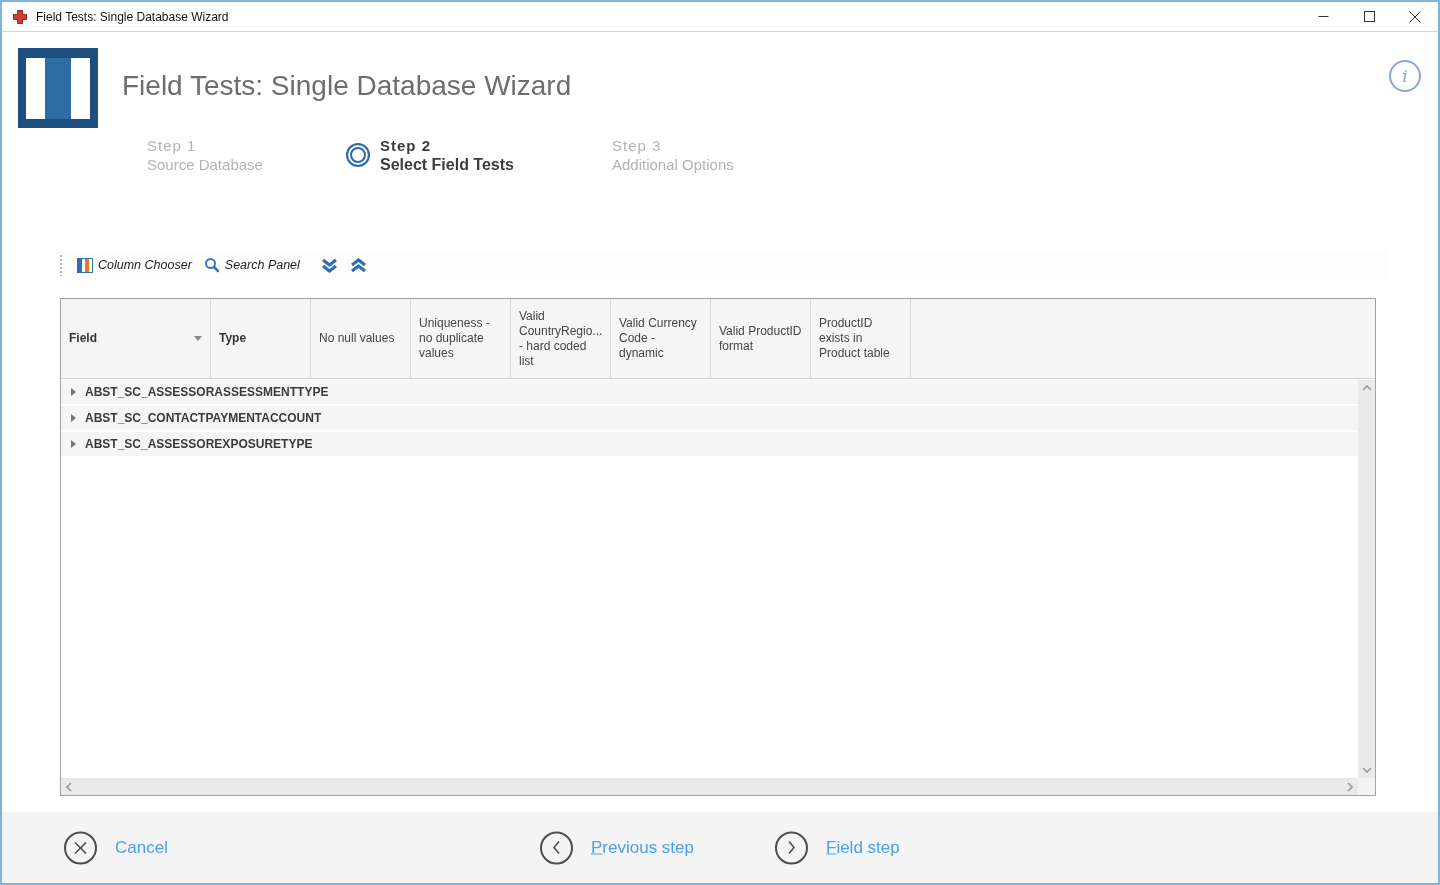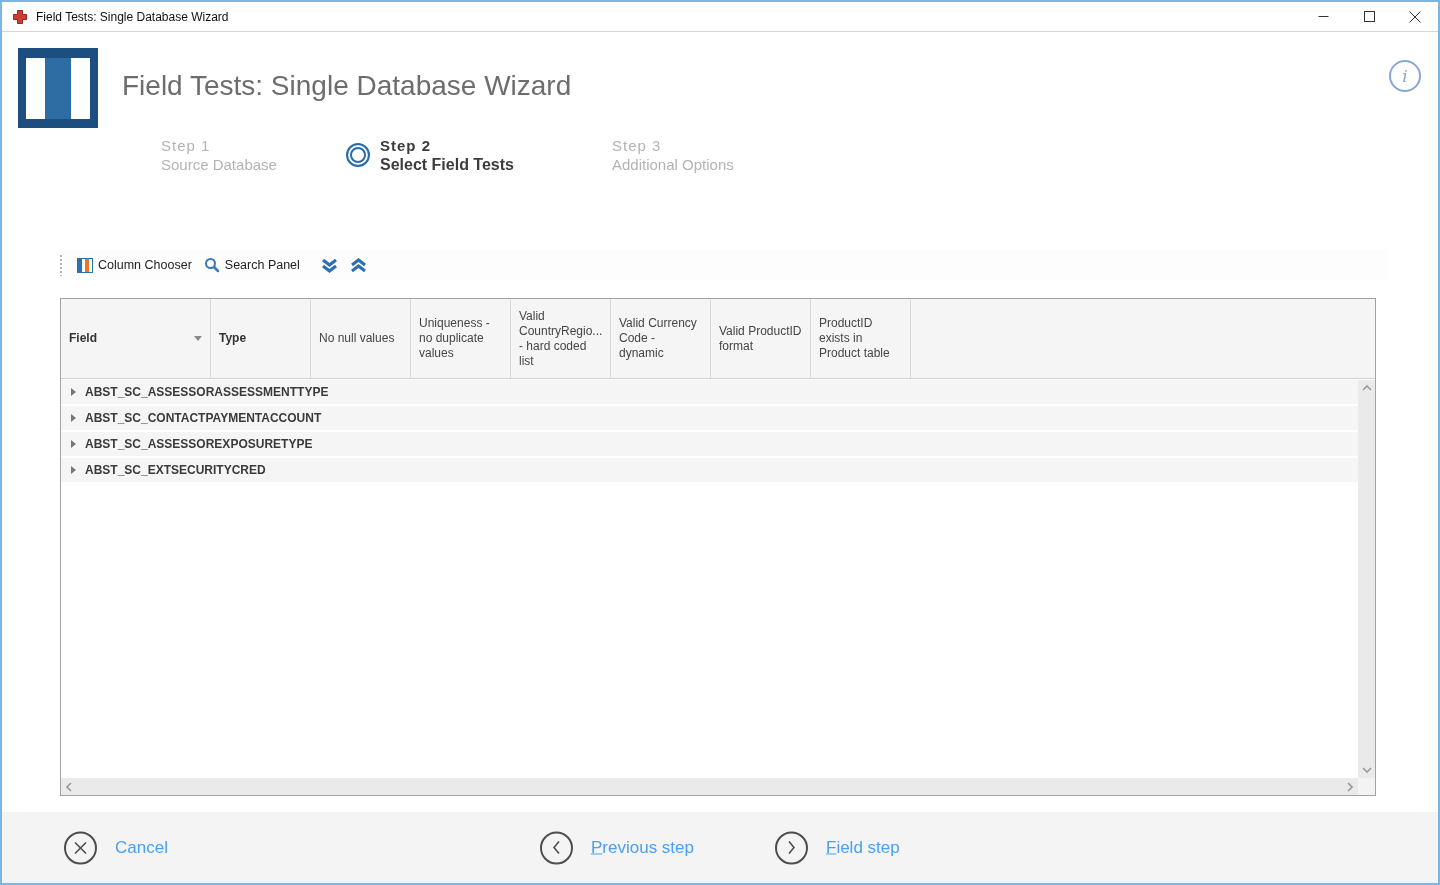--- a/index.html
+++ b/index.html
@@ -38,21 +38,21 @@
     position:absolute; left:1387px; top:58px; width:32px; height:32px;
     border:2px solid #87a6d6; border-radius:50%;
     display:flex; align-items:center; justify-content:center;
     color:#87a6d6; font-family:"DejaVu Serif", serif; font-style:italic;
     font-size:17px; cursor:pointer; background:#fff;
   }
 
   
   .step { position:absolute; top:134px; font-size:15px; line-height:19px; color:#b3b3b3; }
   .step .s-num { letter-spacing:1px; }
-  .step-1 { left:159px; }
+  .step-1 { left:145px; }
   .step-3 { left:610px; }
   .step-2-circle {
     position:absolute; left:344px; top:141px; width:24px; height:24px;
     border:2px solid #2a6cab; border-radius:50%;
     box-shadow: inset 0 0 0 2px #fff, inset 0 0 0 4px #2a6cab;
     background:#fff;
   }
   .step-2 { left:378px; color:#3c3c3c; font-weight:bold; }
   .step-2 .s-label { font-size:16px; }
 
@@ -61,21 +61,21 @@
     position:absolute; left:55px; top:248px; width:1331px; height:30px;
     background:#fdfdfd; display:flex; align-items:center;
   }
   .grip {
     width:4px; height:22px; margin-left:2px; margin-right:8px;
     background-image:radial-gradient(#b5b5b5 1px, rgba(0,0,0,0) 1.3px);
     background-size:4px 4px;
   }
   .tool-btn {
     display:flex; align-items:center; gap:5px; padding:3px 6px;
-    font-size:12.5px; color:#1e1e1e; cursor:pointer; border-radius:2px;
+    font-size:12.5px; color:#1e1e1e; cursor:pointer; border-radius:2px;font-style:italic;
   }
   .cc-icon { width:16px; height:15px; border:1px solid #2e6fb0; display:flex; background:#fff; }
   .cc-icon i { display:block; height:100%; }
   .chev-btn { margin-left:6px; cursor:pointer; display:flex; align-items:center; padding:2px; }
 
   
   .grid {
     position:absolute; left:58px; top:296px; width:1316px; height:498px;
     border:1px solid #a2a2a2; background:#fff;
   }
@@ -263,24 +263,20 @@
           <span>ABST_SC_ASSESSORASSESSMENTTYPE</span>
         </div>
         <div class="grow">
           <span class="expand-tri"></span>
           <span>ABST_SC_CONTACTPAYMENTACCOUNT</span>
         </div>
         <div class="grow">
           <span class="expand-tri"></span>
           <span>ABST_SC_ASSESSOREXPOSURETYPE</span>
         </div>
-        <div class="grow">
-          <span class="expand-tri"></span>
-          <span>ABST_SC_EXTSECURITYCRED</span>
-        </div>
       </div>
 
     <div class="vscroll">
       <span class="scroll-arrow">
         <svg width="10" height="6">
             <polyline points="1,5 5,1 9,5" fill="none" stroke="#9a9a9a" stroke-width="1.6"></polyline>
           </svg>
       </span>
       <span class="scroll-arrow">
         <svg width="10" height="6">

